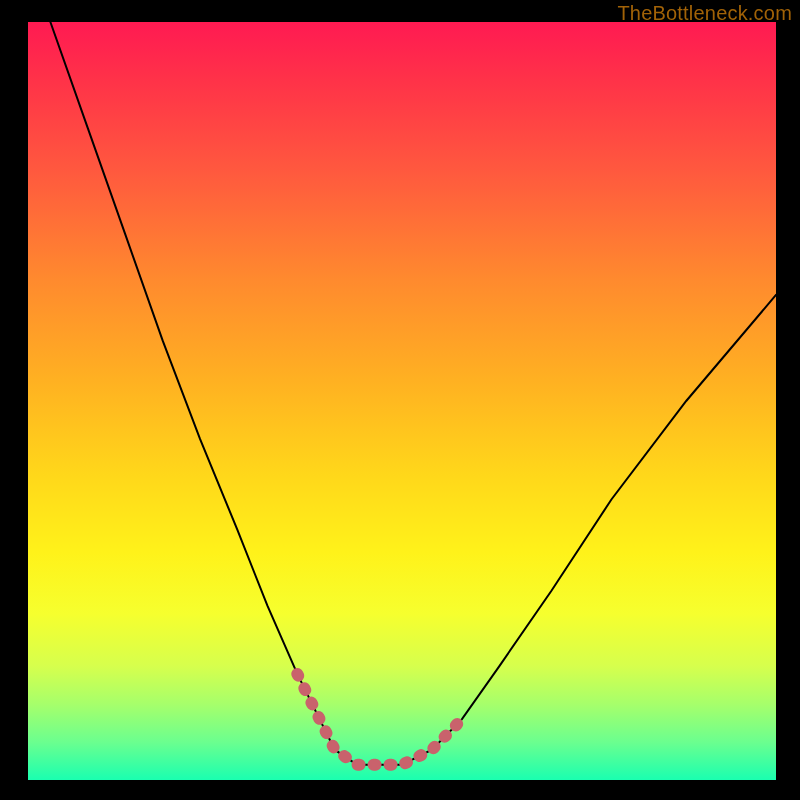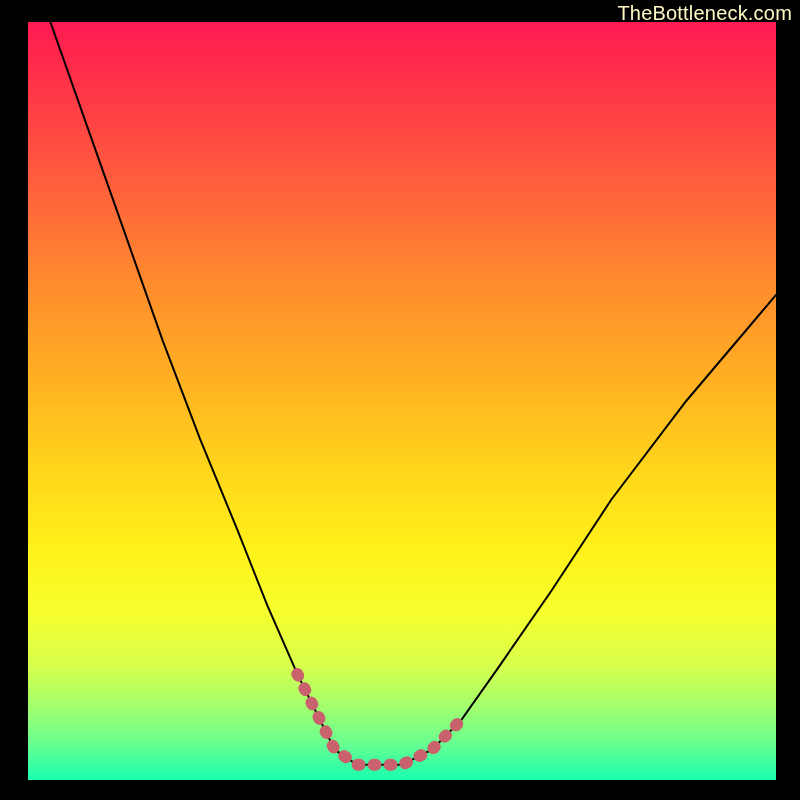--- a/index.html
+++ b/index.html
@@ -38,21 +38,21 @@
       #d6ff4d 85%,
       #a6ff6b 90%,
       #6bff8f 95%,
       #1affb0 100%
     );
   }
   .watermark {
     position: absolute;
     top: 2px;
     right: 8px;
-    color: #fef9c3;
+    color: #a16207;
     font-size: 20px;
     font-weight: 500;
     letter-spacing: 0.2px;
     z-index: 5;
   }
   svg.curve {
     position: absolute;
     left: 0;
     top: 0;
     width: 748px;

